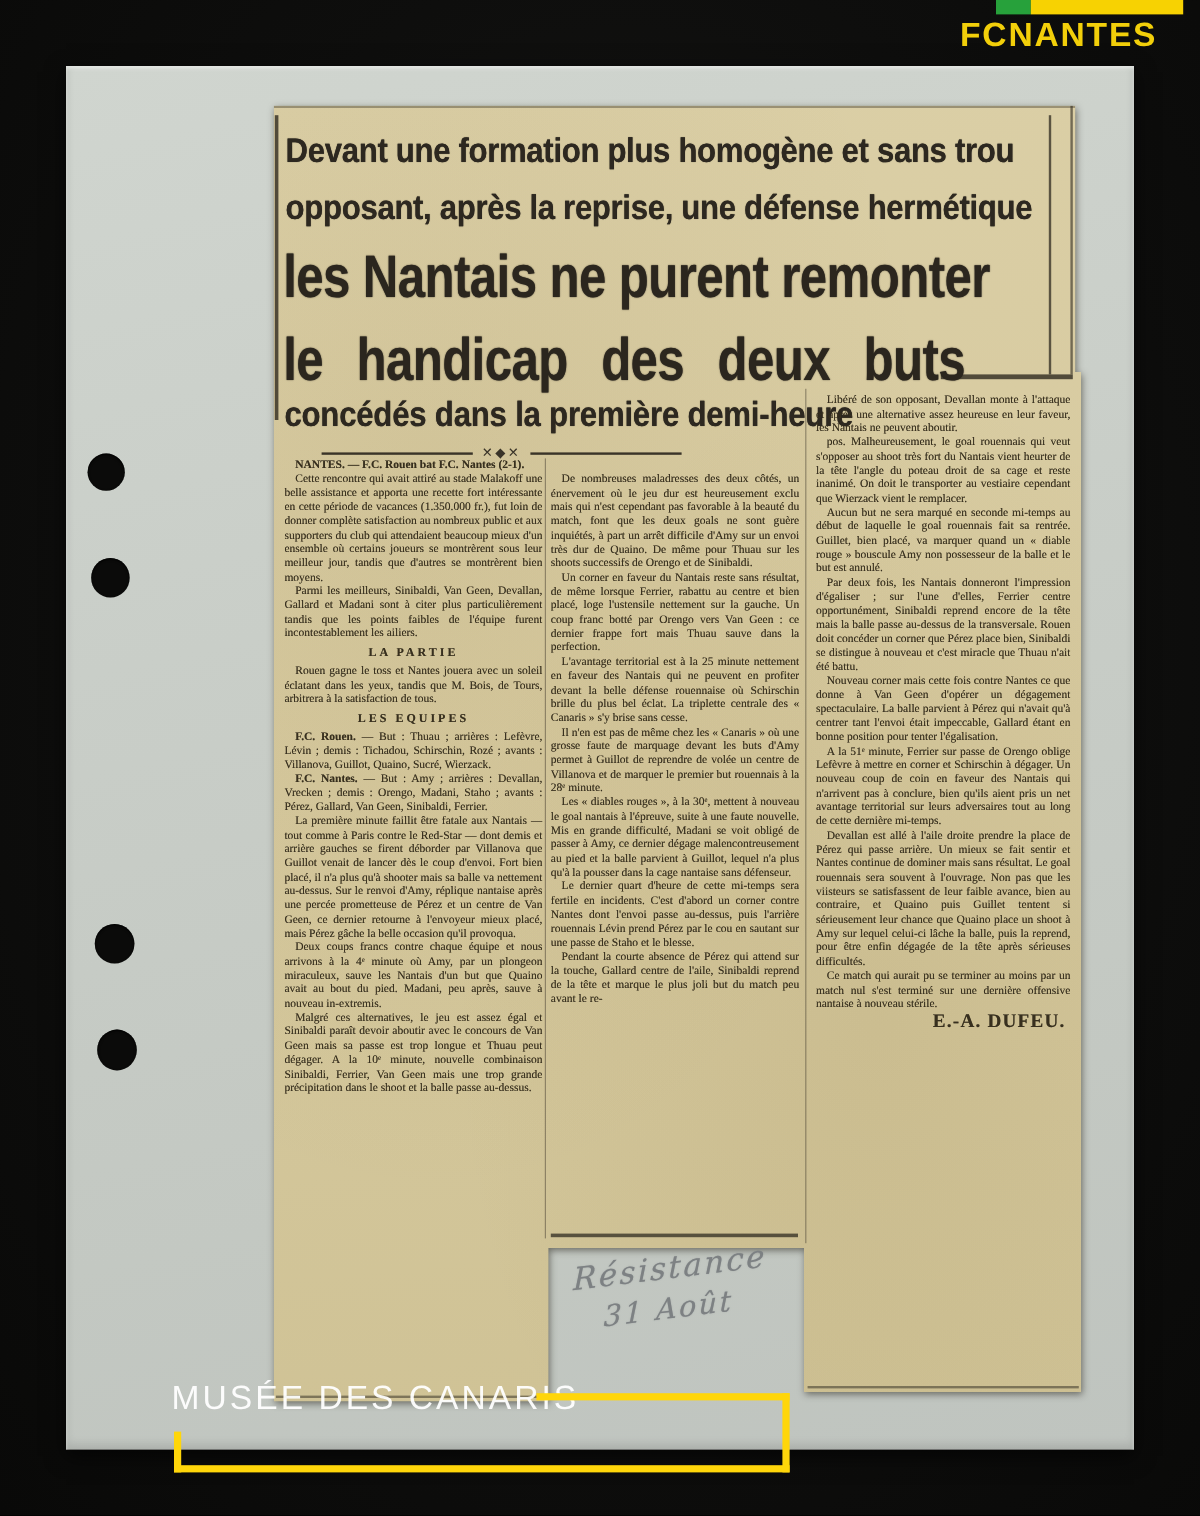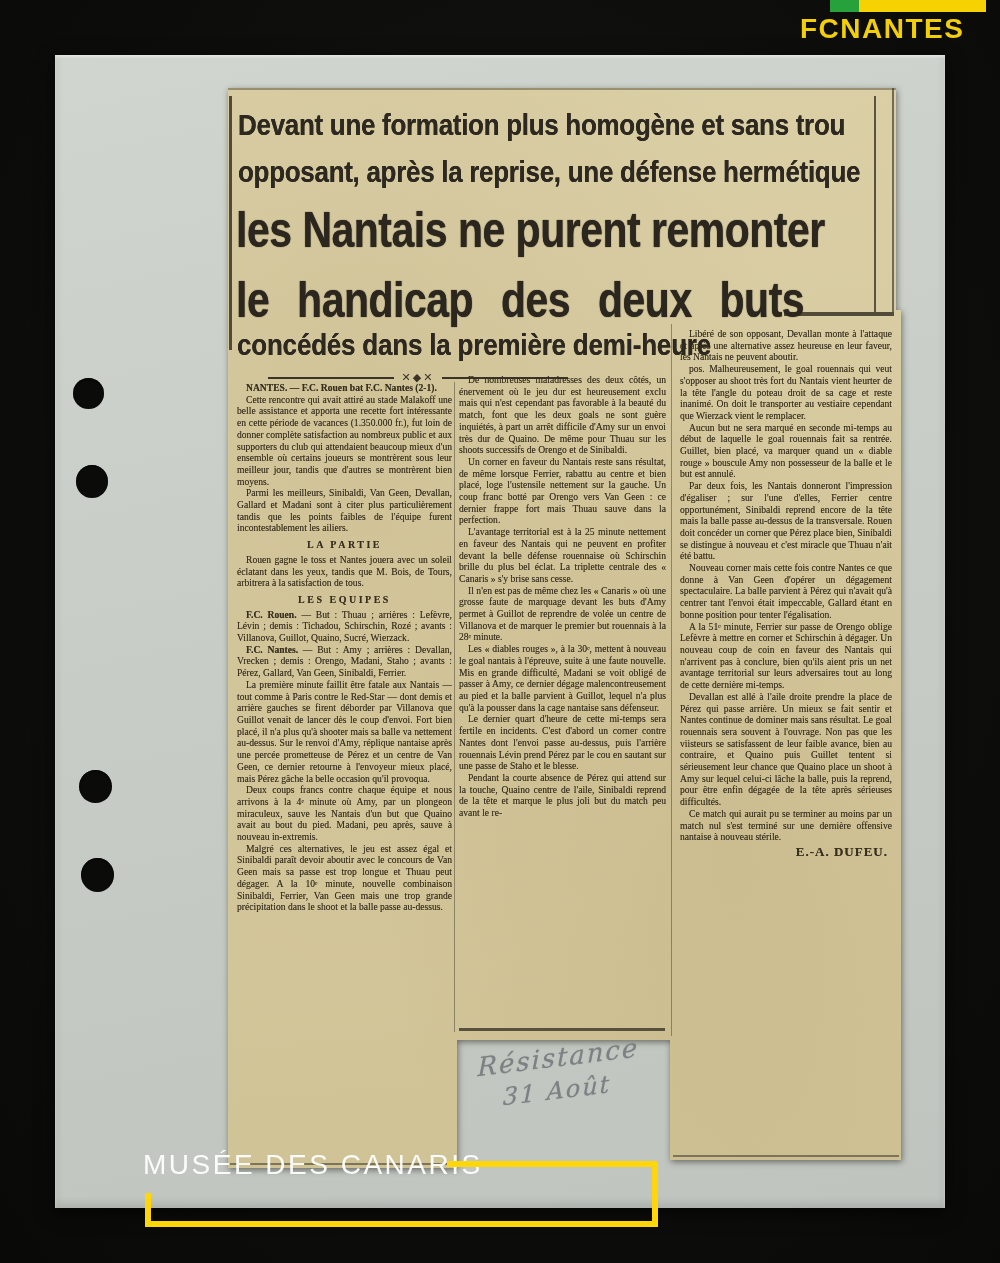--- a/index.html
+++ b/index.html
@@ -60,23 +60,23 @@
   .divider .bar{flex:1;border-top:2px solid #3a3428;}
   .divider .orn{font-size:11px;letter-spacing:2px;}
 
   
   .col{position:absolute;overflow:hidden;font-family:"Liberation Serif", serif;
        font-size:9.6px;line-height:11.7px;text-align:justify;color:#372f1e;
        text-shadow:0 0 .4px rgba(55,47,30,.55);}
   .col p{margin:0;text-indent:9px;}
   .col p.lead{font-weight:bold;}
   .col h4{margin:5px 0 3px;text-align:center;font-size:10px;letter-spacing:2.5px;font-weight:bold;}
-  .col .sig{text-align:right;font-weight:bold;letter-spacing:1px;font-size:13px;padding-right:4px;margin-top:3px;}
+  .col .sig{text-align:right;font-weight:bold;letter-spacing:1px;font-size:16px;padding-right:4px;margin-top:3px;}
   #col1{left:9px;top:294px;width:215px;height:784px;}
-  #col2{left:231px;top:286px;width:207px;height:650px;}
+  #col2{left:231px;top:306px;width:207px;height:650px;}
   #col3{left:452px;top:240px;width:212px;height:830px;}
 
   
   .note{position:absolute;left:478px;top:1052px;z-index:3;color:#7d8183;
         font-family:"DejaVu Serif", serif;font-style:italic;letter-spacing:2px;
         transform:rotate(-7deg) skewX(-8deg);transform-origin:left top;
         text-shadow:0 0 1px rgba(125,129,131,.6);}
   .note .n1{font-size:26px;}
   .note .n2{font-size:24px;margin-left:26px;margin-top:4px;}
 
@@ -147,21 +147,21 @@
         <p>Malgré ces alternatives, le jeu est assez égal et Sinibaldi paraît devoir aboutir avec le concours de Van Geen mais sa passe est trop longue et Thuau peut dégager. A la 10ᵉ minute, nouvelle combinaison Sinibaldi, Ferrier, Van Geen mais une trop grande précipitation dans le shoot et la balle passe au-dessus.</p>
       </div>
 
       <div class="col" id="col2">
         <p>De nombreuses maladresses des deux côtés, un énervement où le jeu dur est heureusement exclu mais qui n'est cependant pas favorable à la beauté du match, font que les deux goals ne sont guère inquiétés, à part un arrêt difficile d'Amy sur un envoi très dur de Quaino. De même pour Thuau sur les shoots successifs de Orengo et de Sinibaldi.</p>
         <p>Un corner en faveur du Nantais reste sans résultat, de même lorsque Ferrier, rabattu au centre et bien placé, loge l'ustensile nettement sur la gauche. Un coup franc botté par Orengo vers Van Geen : ce dernier frappe fort mais Thuau sauve dans la perfection.</p>
         <p>L'avantage territorial est à la 25 minute nettement en faveur des Nantais qui ne peuvent en profiter devant la belle défense rouennaise où Schirschin brille du plus bel éclat. La triplette centrale des « Canaris » s'y brise sans cesse.</p>
         <p>Il n'en est pas de même chez les « Canaris » où une grosse faute de marquage devant les buts d'Amy permet à Guillot de reprendre de volée un centre de Villanova et de marquer le premier but rouennais à la 28ᵉ minute.</p>
         <p>Les « diables rouges », à la 30ᵉ, mettent à nouveau le goal nantais à l'épreuve, suite à une faute nouvelle. Mis en grande difficulté, Madani se voit obligé de passer à Amy, ce dernier dégage malencontreusement au pied et la balle parvient à Guillot, lequel n'a plus qu'à la pousser dans la cage nantaise sans défenseur.</p>
         <p>Le dernier quart d'heure de cette mi-temps sera fertile en incidents. C'est d'abord un corner contre Nantes dont l'envoi passe au-dessus, puis l'arrière rouennais Lévin prend Pérez par le cou en sautant sur une passe de Staho et le blesse.</p>
-        <p>Pendant la courte absence de Pérez qui attend sur la touche, Quaino centre de l'aile, Sinibaldi reprend de la tête et marque le plus joli but du match peu avant le re-</p>
+        <p>Pendant la courte absence de Pérez qui attend sur la touche, Gallard centre de l'aile, Sinibaldi reprend de la tête et marque le plus joli but du match peu avant le re-</p>
       </div>
 
       <div class="col" id="col3">
         <p>Libéré de son opposant, Devallan monte à l'attaque et après une alternative assez heureuse en leur faveur, les Nantais ne peuvent aboutir.</p>
         <p>pos. Malheureusement, le goal rouennais qui veut s'opposer au shoot très fort du Nantais vient heurter de la tête l'angle du poteau droit de sa cage et reste inanimé. On doit le transporter au vestiaire cependant que Wierzack vient le remplacer.</p>
         <p>Aucun but ne sera marqué en seconde mi-temps au début de laquelle le goal rouennais fait sa rentrée. Guillet, bien placé, va marquer quand un « diable rouge » bouscule Amy non possesseur de la balle et le but est annulé.</p>
         <p>Par deux fois, les Nantais donneront l'impression d'égaliser ; sur l'une d'elles, Ferrier centre opportunément, Sinibaldi reprend encore de la tête mais la balle passe au-dessus de la transversale. Rouen doit concéder un corner que Pérez place bien, Sinibaldi se distingue à nouveau et c'est miracle que Thuau n'ait été battu.</p>
         <p>Nouveau corner mais cette fois contre Nantes ce que donne à Van Geen d'opérer un dégagement spectaculaire. La balle parvient à Pérez qui n'avait qu'à centrer tant l'envoi était impeccable, Gallard étant en bonne position pour tenter l'égalisation.</p>
         <p>A la 51ᵉ minute, Ferrier sur passe de Orengo oblige Lefèvre à mettre en corner et Schirschin à dégager. Un nouveau coup de coin en faveur des Nantais qui n'arrivent pas à conclure, bien qu'ils aient pris un net avantage territorial sur leurs adversaires tout au long de cette dernière mi-temps.</p>
         <p>Devallan est allé à l'aile droite prendre la place de Pérez qui passe arrière. Un mieux se fait sentir et Nantes continue de dominer mais sans résultat. Le goal rouennais sera souvent à l'ouvrage. Non pas que les viisteurs se satisfassent de leur faible avance, bien au contraire, et Quaino puis Guillet tentent si sérieusement leur chance que Quaino place un shoot à Amy sur lequel celui-ci lâche la balle, puis la reprend, pour être enfin dégagée de la tête après sérieuses difficultés.</p>

